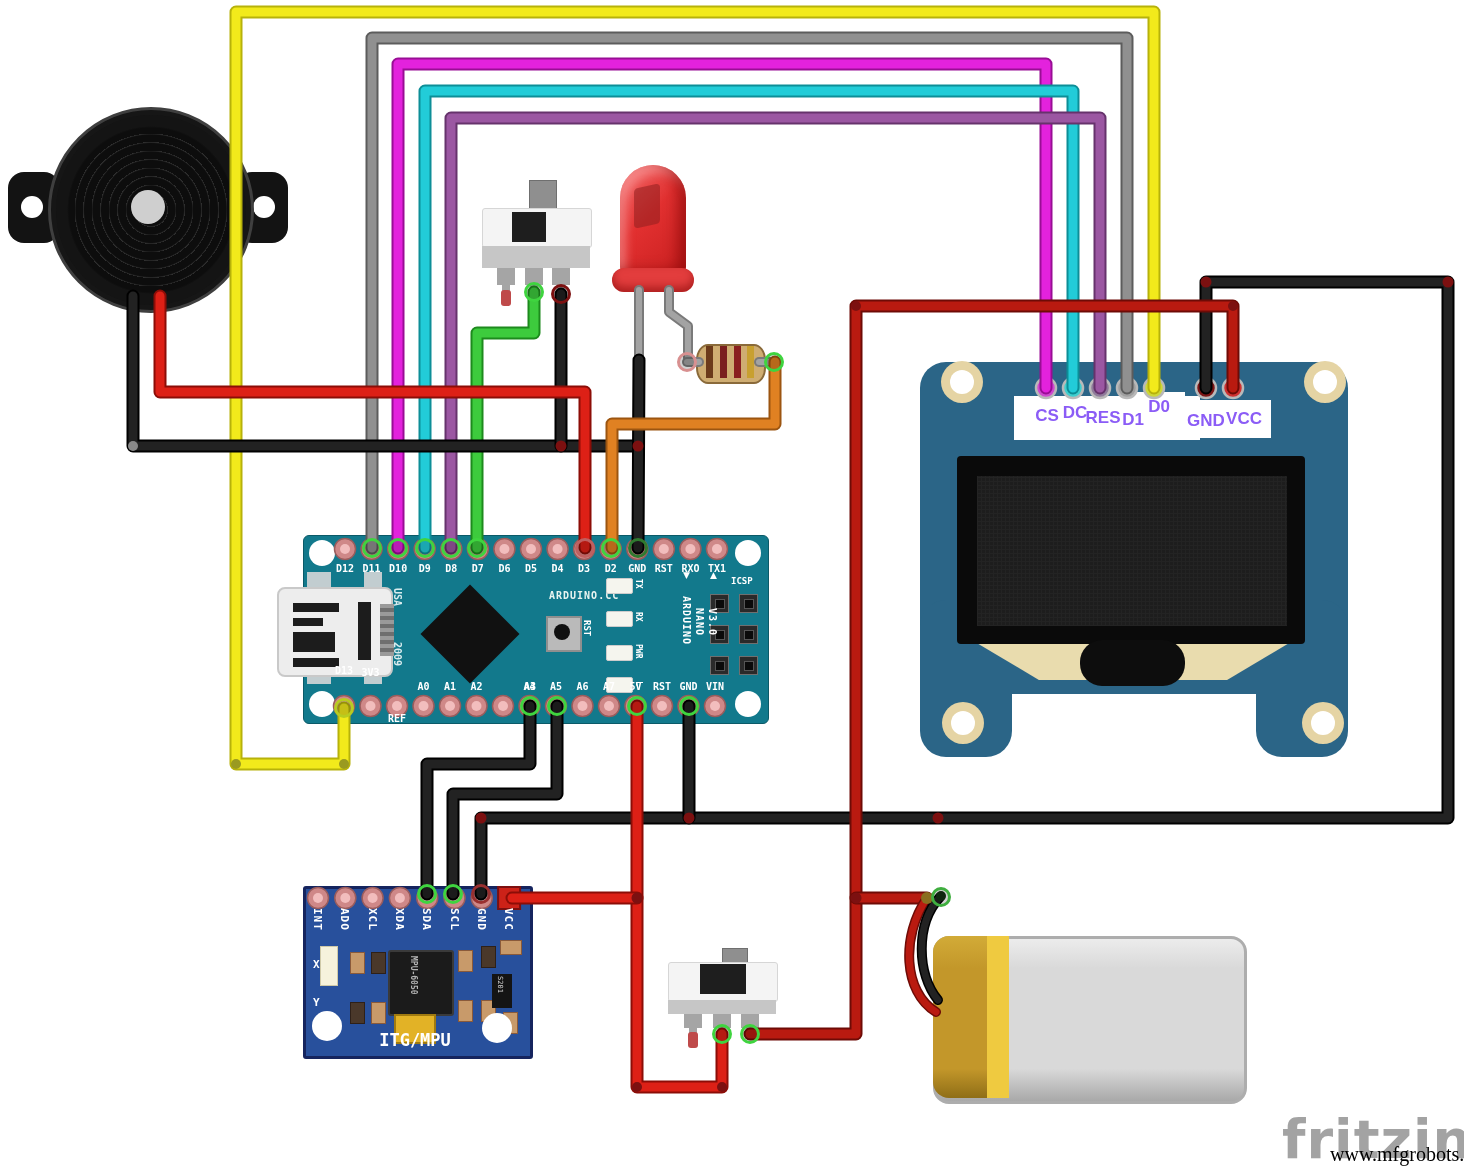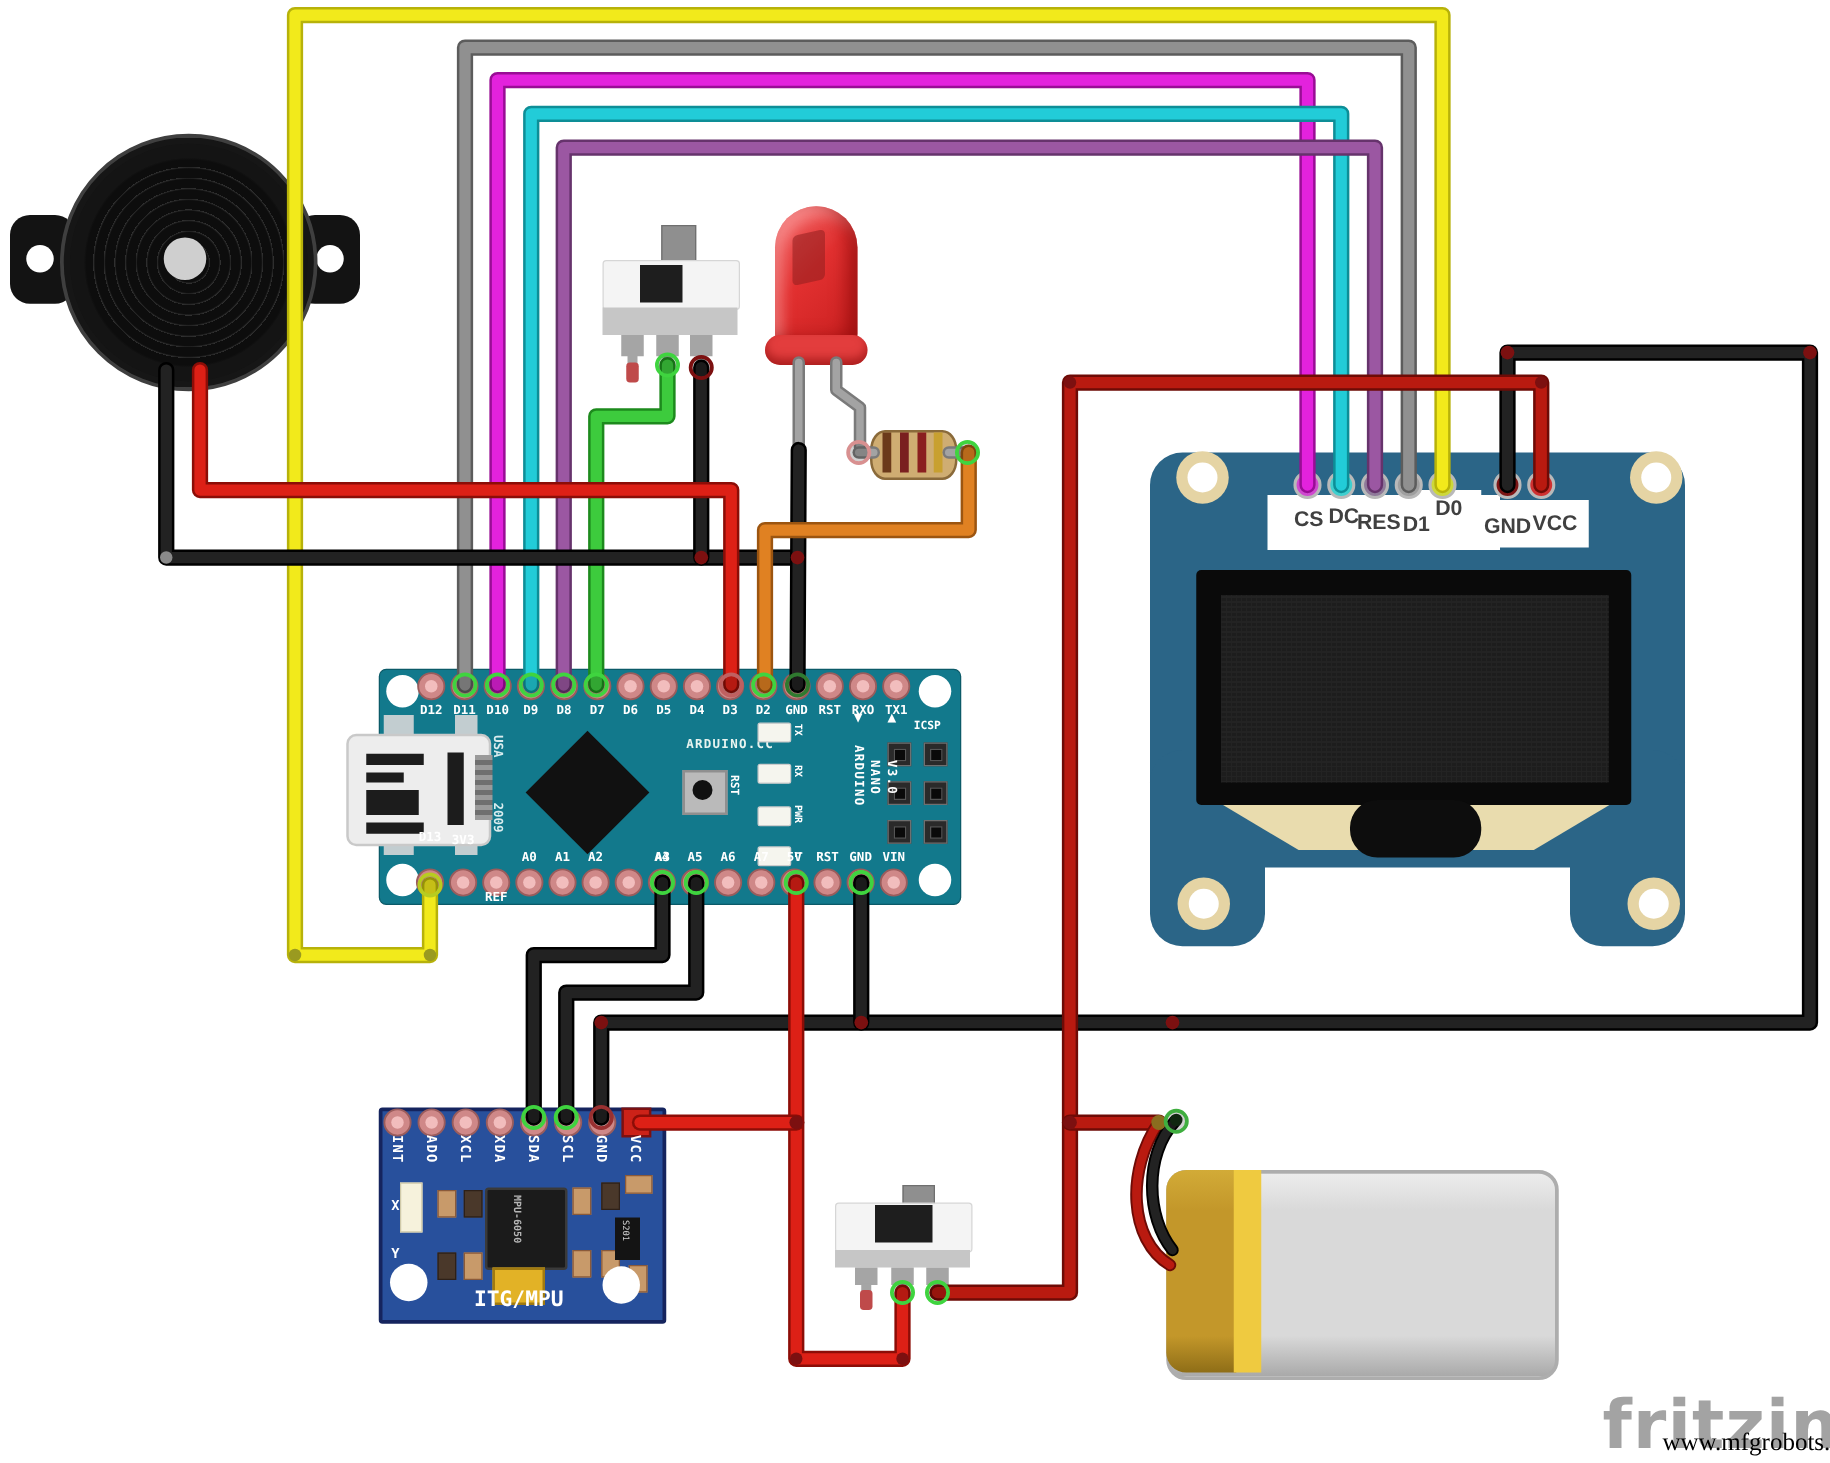--- a/index.html
+++ b/index.html
@@ -4,21 +4,21 @@
 <style>
   html,body{margin:0;padding:0;background:#fff;font-family:"Liberation Sans",sans-serif;}
   #stage{position:relative;width:1464px;height:1170px;background:#ffffff;overflow:hidden;}
   .abs{position:absolute;}
   .mono{font-family:"DejaVu Sans Mono",monospace;}
   .vtext{writing-mode:vertical-rl;text-orientation:sideways;}
   .pinlab{position:absolute;width:34px;margin-left:-17px;text-align:center;
           font:bold 10px "DejaVu Sans Mono",monospace;color:#fff;letter-spacing:0;}
   .mpulab{position:absolute;font:bold 11px "DejaVu Sans Mono",monospace;color:#fff;
           writing-mode:vertical-rl;text-orientation:sideways;letter-spacing:1px;}
-  .oledlab{position:absolute;transform:translateX(-50%);font:bold 17px "Liberation Sans",sans-serif;color:#404040;}
+  .oledlab{position:absolute;transform:translateX(-50%);font:bold 17px "Liberation Sans",sans-serif;color:#8b5cf6;}
   
   #buzzer-body{left:48px;top:107px;width:200px;height:200px;border-radius:50%;
      background:
        radial-gradient(circle, rgba(0,0,0,0) 0 82px, #141414 84px 100%),
        repeating-radial-gradient(circle, #0d0d0d 0px, #0d0d0d 7px, #323232 8.5px);
      border:3px solid #3f3f3f;box-shadow:inset 0 0 0 5px #161616;}
   #buzzer-center{left:131px;top:190px;width:34px;height:34px;border-radius:50%;background:#cfcfcf;}
   .ear{top:172px;width:52px;height:71px;background:#131313;border-radius:16px;}
   .earhole{top:196px;width:22px;height:22px;border-radius:50%;background:#fff;}
   

